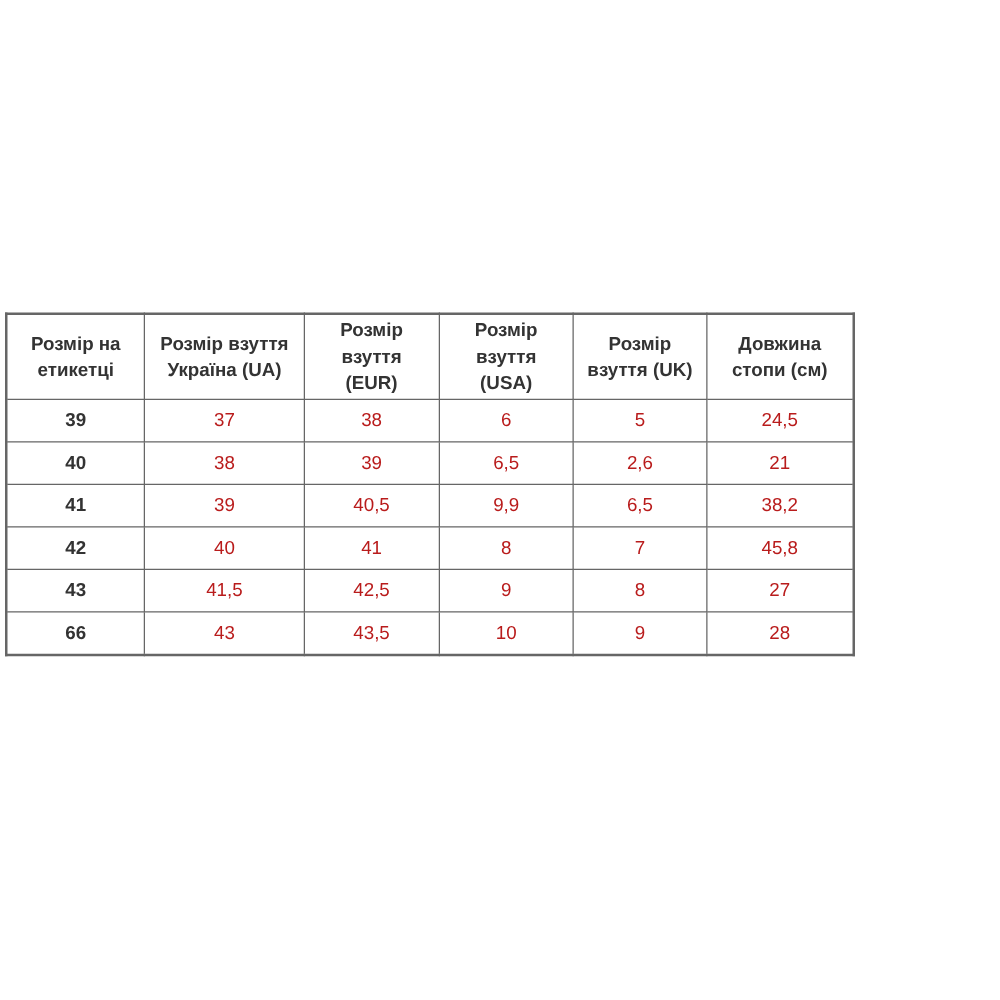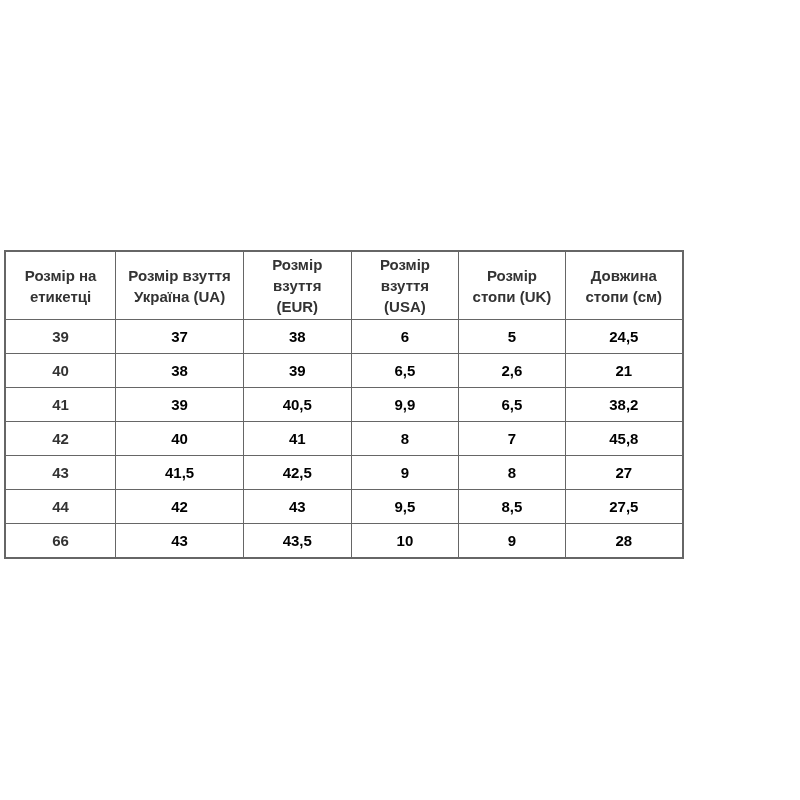--- a/index.html
+++ b/index.html
@@ -39,22 +39,22 @@
     padding: 2px 8px;
     font-size: 15px;
     font-weight: bold;
     color: #333333;
     line-height: 1.4;
   }
   table.size-table td {
     height: 33px;
     padding: 0 6px;
     font-size: 15px;
-    font-weight: bold;
-    color: #000000;
+    font-weight: normal;
+    color: #b91c1c;
   }
   table.size-table td.first-col {
     font-weight: bold;
     color: #333333;
   }
 </style>
 </head>
 <body>
 
 <div class="canvas">
@@ -67,21 +67,21 @@
         <col style="width:127px">
         <col style="width:125px">
         <col style="width:134px">
       </colgroup>
       <thead>
         <tr id="header-row">
             <th>Розмір на етикетці</th>
             <th>Розмір взуття Україна (UA)</th>
             <th>Розмір взуття (EUR)</th>
             <th>Розмір взуття (USA)</th>
-            <th>Розмір стопи (UK)</th>
+            <th>Розмір взуття (UK)</th>
             <th>Довжина стопи (см)</th>
           </tr>
       </thead>
       <tbody id="table-body">
           <tr>
             <td class="first-col">39</td>
             <td>37</td>
             <td>38</td>
             <td>6</td>
             <td>5</td>
@@ -113,28 +113,20 @@
           </tr>
           <tr>
             <td class="first-col">43</td>
             <td>41,5</td>
             <td>42,5</td>
             <td>9</td>
             <td>8</td>
             <td>27</td>
           </tr>
           <tr>
-            <td class="first-col">44</td>
-            <td>42</td>
-            <td>43</td>
-            <td>9,5</td>
-            <td>8,5</td>
-            <td>27,5</td>
-          </tr>
-          <tr>
             <td class="first-col">66</td>
             <td>43</td>
             <td>43,5</td>
             <td>10</td>
             <td>9</td>
             <td>28</td>
           </tr>
         </tbody>
     </table>
   </div>

